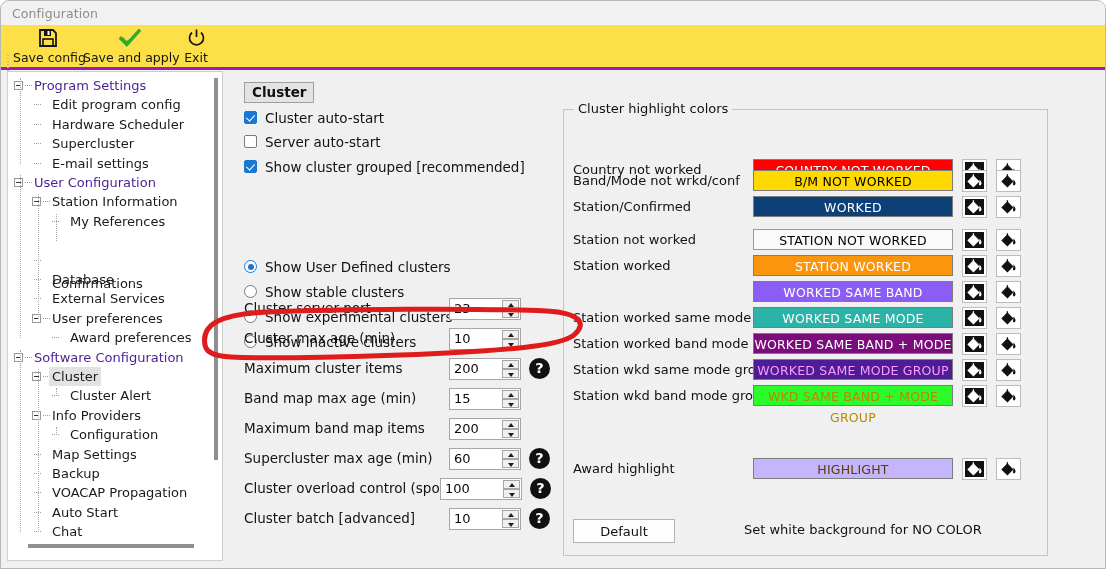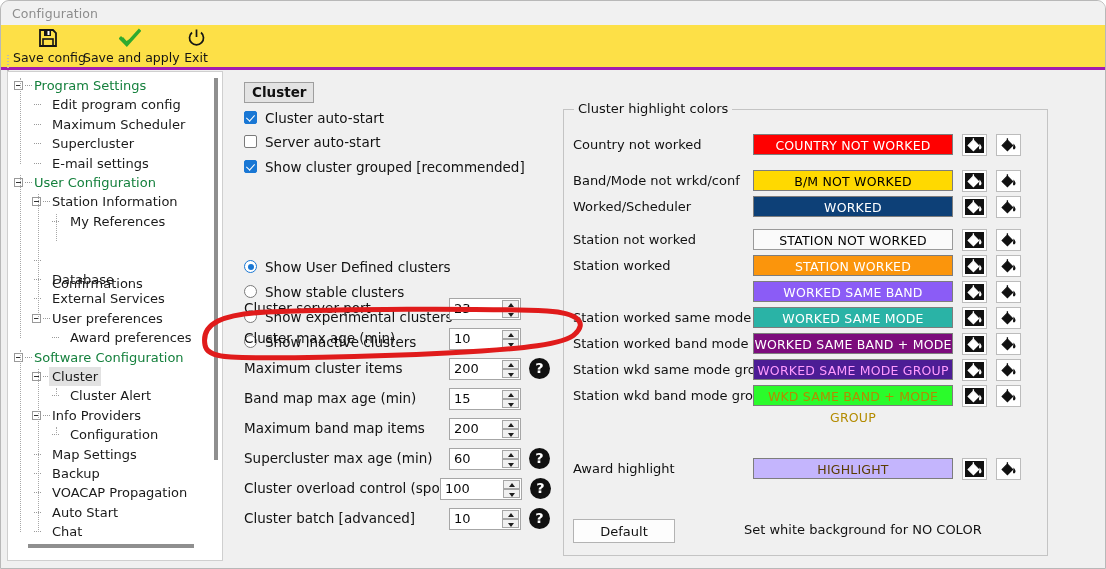--- a/index.html
+++ b/index.html
@@ -71,21 +71,21 @@
     position: absolute; left: 0; top: 0;
     width: 200px; height: 472px;
     overflow: hidden;
   }
   .node {
     position: relative;
     height: 19.4px; line-height: 19.4px;
     font-size: 13px; color: #1a1a1a;
     white-space: nowrap;
   }
-  .node.gray { color: #15803d; }
+  .node.gray { color: #4c1d95; }
   .node .txt { position: absolute; top: 0; }
   .node .exp {
     position: absolute; top: 5px;
     width: 9px; height: 9px;
     border: 1px solid #9a9a9a; background: #fff;
   }
   .node .exp:before {
     content: ""; position: absolute; left: 1px; top: 3px;
     width: 5px; height: 1px; background: #333;
   }
@@ -302,21 +302,21 @@
           <span class="exp" style="left: 6px;"></span>
           <span class="dash" style="left: 17px;"></span>
           <span class="txt" style="left: 26px;">Program Settings</span>
         </div>
         <div class="node" style="position: absolute; left: 0px; top: 23.4px; width: 200px;">
           <span class="dash" style="left: 26px;"></span>
           <span class="txt" style="left: 44px;">Edit program config</span>
         </div>
         <div class="node" style="position: absolute; left: 0px; top: 42.8px; width: 200px;">
           <span class="dash" style="left: 26px;"></span>
-          <span class="txt" style="left: 44px;">Maximum Scheduler</span>
+          <span class="txt" style="left: 44px;">Hardware Scheduler</span>
         </div>
         <div class="node" style="position: absolute; left: 0px; top: 62.2px; width: 200px;">
           <span class="dash" style="left: 26px;"></span>
           <span class="txt" style="left: 44px;">Supercluster</span>
         </div>
         <div class="node" style="position: absolute; left: 0px; top: 81.6px; width: 200px;">
           <span class="dash" style="left: 26px;"></span>
           <span class="txt" style="left: 44px;">E-mail settings</span>
         </div>
         <div class="node gray" style="position: absolute; left: 0px; top: 101px; width: 200px;">
@@ -535,21 +535,21 @@
               <span class="sb dn"></span>
             </span>
           </span>
           <span class="qmark" style="left:285px;top:0px">?</span>
         </div>
       </div>
 
     <div id="colorbox">
       <div class="legend">Cluster highlight colors</div>
       <div id="crows">
-          <div class="crow" style="top: 24px; width: 460px; text-decoration: underline;">
+          <div class="crow" style="top: 49px; width: 460px; text-decoration: underline;">
             <span class="clbl">Country not worked</span>
             <span class="swatch" style="background:#FF0000;color:#FFFFFF">COUNTRY NOT WORKED</span>
             <span class="bucket fg">
               <svg width="19" height="16" viewBox="0 0 19 16">
                 <rect x="0" y="0" width="19" height="16" fill="#111"></rect>
                 <path d="M3.2 8.4 L8.4 3.2 L13.6 8.4 L8.4 13.6 Z" fill="#fff" stroke="#fff" stroke-width="1.2"></path>
                 <path d="M8.4 3.2 L8.4 1.2" stroke="#fff" stroke-width="1.3"></path>
                 <path d="M14.6 6.6 C16.6 9.2 17.2 11 15.8 12.1 C14.6 13 13.6 11.8 14.1 10.2 Z" fill="#fff"></path>
               </svg>
             </span>
@@ -574,21 +574,21 @@
             </span>
             <span class="bucket bg">
               <svg width="19" height="16" viewBox="0 0 19 16">
                 <path d="M3.2 8.4 L8.4 3.2 L13.6 8.4 L8.4 13.6 Z" fill="#111" stroke="#111" stroke-width="1.2"></path>
                 <path d="M8.4 3.2 L8.4 1.2" stroke="#111" stroke-width="1.3"></path>
                 <path d="M14.6 6.6 C16.6 9.2 17.2 11 15.8 12.1 C14.6 13 13.6 11.8 14.1 10.2 Z" fill="#111"></path>
               </svg>
             </span>
           </div>
           <div class="crow" style="top: 86px; width: 460px;">
-            <span class="clbl">Worked/Scheduler</span>
+            <span class="clbl">Station/Confirmed</span>
             <span class="swatch" style="background:#0D4077;color:#FFFFFF">WORKED</span>
             <span class="bucket fg">
               <svg width="19" height="16" viewBox="0 0 19 16">
                 <rect x="0" y="0" width="19" height="16" fill="#111"></rect>
                 <path d="M3.2 8.4 L8.4 3.2 L13.6 8.4 L8.4 13.6 Z" fill="#fff" stroke="#fff" stroke-width="1.2"></path>
                 <path d="M8.4 3.2 L8.4 1.2" stroke="#fff" stroke-width="1.3"></path>
                 <path d="M14.6 6.6 C16.6 9.2 17.2 11 15.8 12.1 C14.6 13 13.6 11.8 14.1 10.2 Z" fill="#fff"></path>
               </svg>
             </span>
             <span class="bucket bg">

